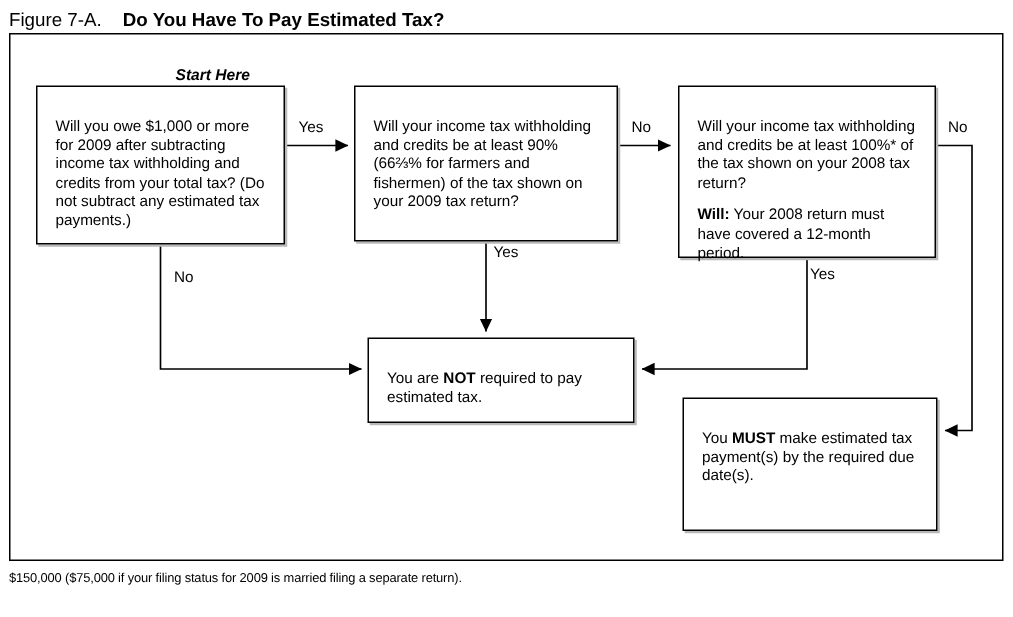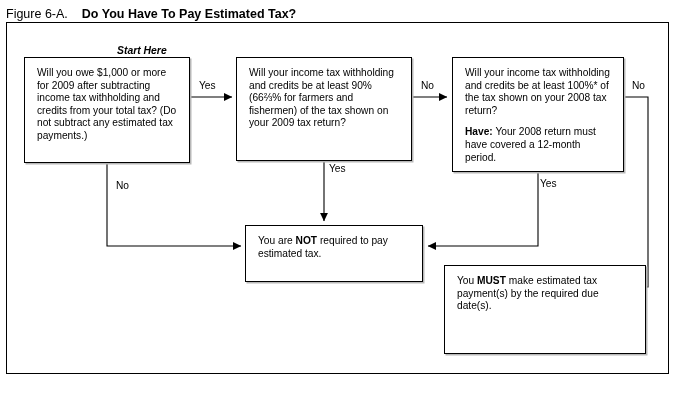--- a/index.html
+++ b/index.html
@@ -27,30 +27,30 @@
 
   
   .box{
     position:absolute;box-sizing:border-box;
     border:1px solid #000;background:#fff;
     box-shadow:1.5px 1.5px 0 0 #b8b8b8;
     font-size:10.2px;line-height:12.6px;
     padding:9px 10px 6px 12px;
     z-index:5;
   }
-  .box p{margin:0 0 0 0;}
+  .box p{margin:12px 0 0 0;}
   .box p + p{margin-top:9px;}
   .b{font-weight:700;}
   .it{font-style:italic;}
 
   #box-q1{left:24px;top:57px;width:166px;height:106px;}
   #box-q2{left:236px;top:57px;width:176px;height:104px;}
   #box-q3{left:452px;top:57px;width:172px;height:115px;}
   #box-not{left:245px;top:225px;width:178px;height:57px;}
-  #box-must{left:444px;top:265px;width:202px;height:89px;}
+  #box-must{left:455px;top:265px;width:170px;height:89px;}
 
   .start-here{
     position:absolute;left:83px;top:45px;
     font-size:10.4px;font-weight:700;font-style:italic;margin-left:34px;
   }
 
   
   .lbl{position:absolute;font-size:10.2px;z-index:6;white-space:nowrap;}
   #lbl-yes1{left:199px;top:80px;font-style:normal;}
   #lbl-no1{left:116px;top:180px;}
@@ -59,21 +59,21 @@
   #lbl-no3{left:632px;top:80px;}
   #lbl-yes3{left:540px;top:178px;}
 
   
   #wires{position:absolute;left:0;top:0;width:675px;height:411px;z-index:3;}
 </style>
 </head>
 <body>
 
 <div class="fig-caption">
-  <span class="fig-label">Figure 6-A.</span><span class="fig-title">Do You Have To Pay Estimated Tax?</span>
+  <span class="fig-label">Figure 7-A.</span><span class="fig-title">Do You Have To Pay Estimated Tax?</span>
 </div>
 
 <div class="frame"></div>
 
 <div class="start-here">Start Here</div>
 
 <svg id="wires" viewBox="0 0 675 411" xmlns="http://www.w3.org/2000/svg">
   <defs>
     <marker id="ah" markerWidth="9" markerHeight="9" refX="8.4" refY="4.5" orient="auto" markerUnits="userSpaceOnUse">
       <path d="M0,0.4 L8.6,4.5 L0,8.6 z" fill="#000"></path>
@@ -105,25 +105,26 @@
 <div class="box" id="box-q1">
   <p>Will you owe $1,000 or more for 2009 after subtracting income tax withholding and credits from your total tax? (Do not subtract any estimated tax payments.)</p>
 </div>
 
 <div class="box" id="box-q2">
   <p><span>Will your income tax withholding and credits be at least 90% (66</span><span>⅔</span><span>% for farmers and fishermen) of the tax shown on your 2009 tax return?</span></p>
 </div>
 
 <div class="box" id="box-q3">
   <p>Will your income tax withholding and credits be at least 100%* of the tax shown on your 2008 tax return?</p>
-  <p><span class="b">Have:</span><span> Your 2008 return must have covered a 12-month period.</span></p>
+  <p><span class="b">Will:</span><span> Your 2008 return must have covered a 12-month period.</span></p>
 </div>
 
 <div class="box" id="box-not">
   <p><span>You are </span><span class="b">NOT</span><span> required to pay estimated tax.</span></p>
 </div>
 
 <div class="box" id="box-must">
   <p><span>You </span><span class="b">MUST</span><span> make estimated tax payment(s) by the required due date(s).</span></p>
 </div>
 
 <div class="footnote">
+  <div>$150,000 ($75,000 if your filing status for 2009 is married filing a separate return).</div>
 </div>
 
 </body></html>

